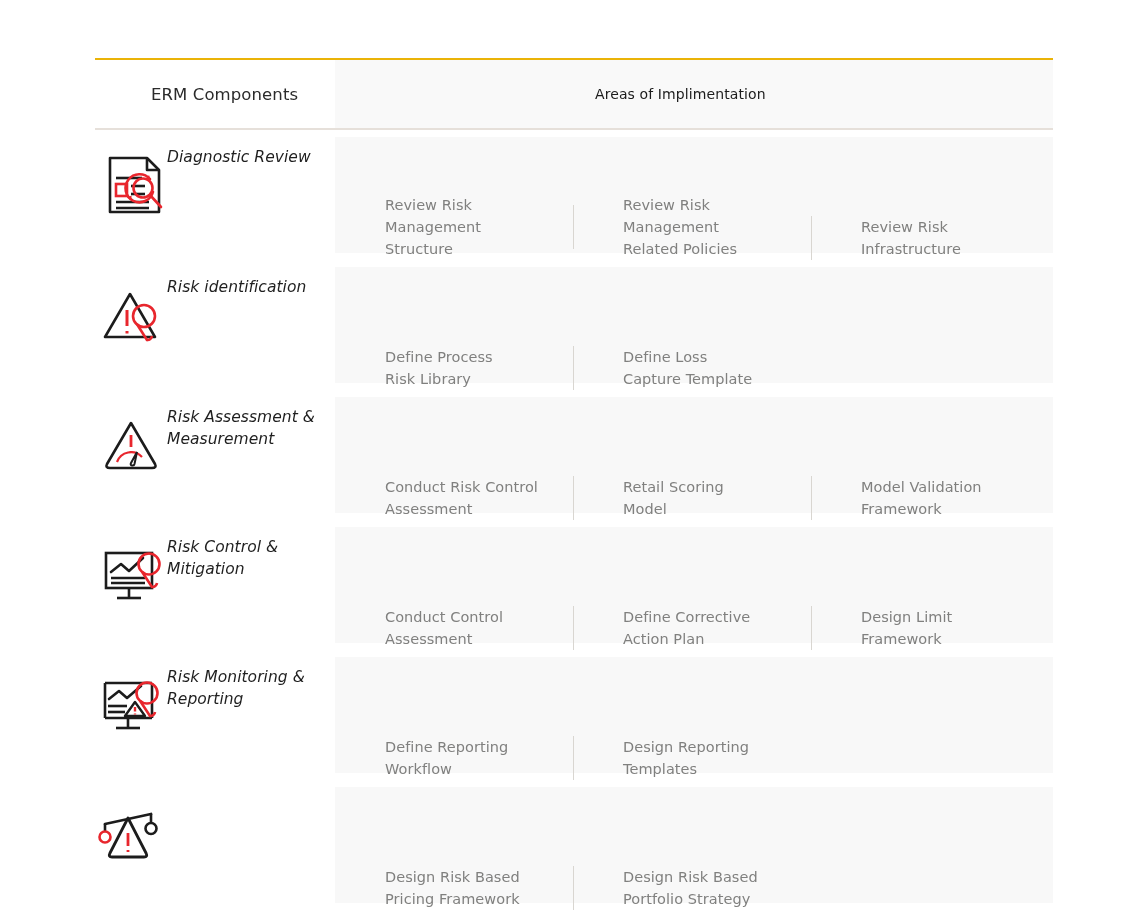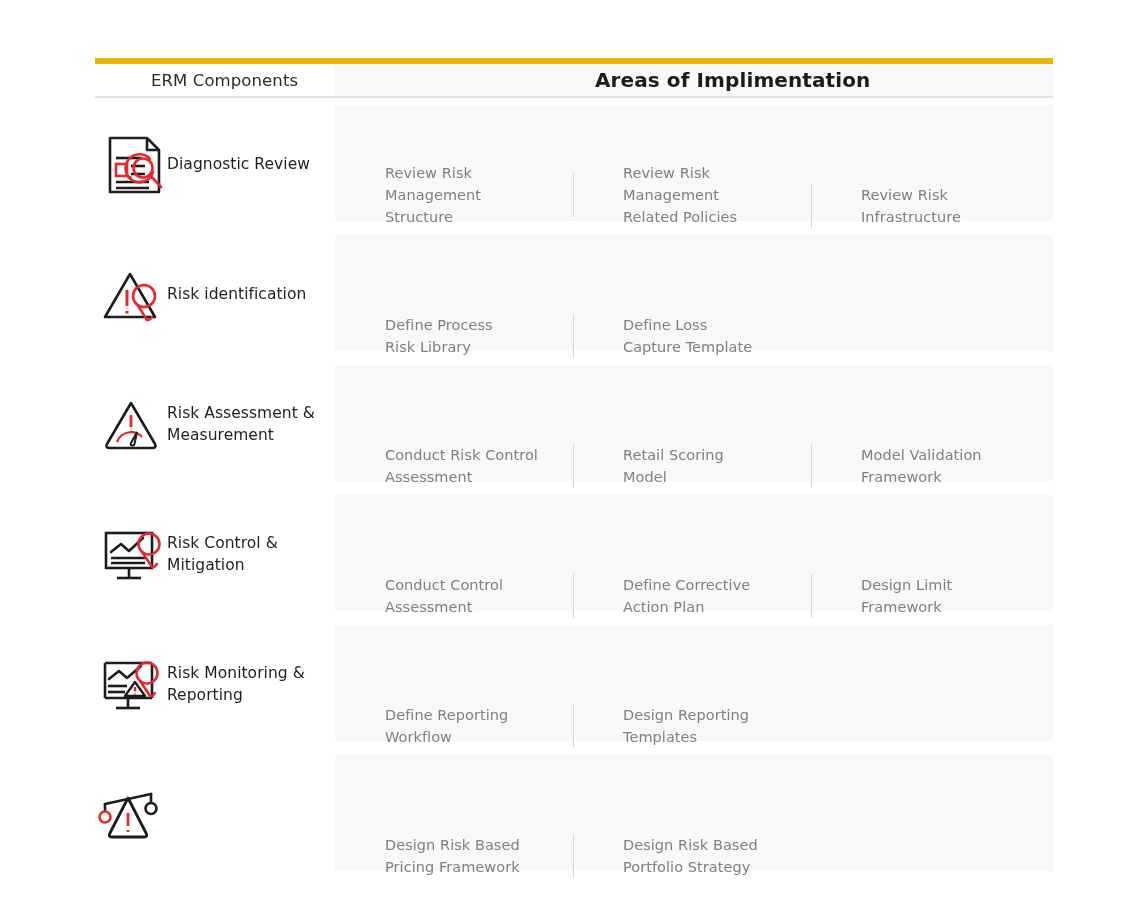--- a/index.html
+++ b/index.html
@@ -18,22 +18,22 @@
   #table-wrap {
     position: absolute;
     left: 95px;
     top: 58px;
     width: 958px;
   }
 
   
   .header-row {
     position: relative;
-    height: 40px;
-    border-top: 6px solid #eab308;
+    height: 72px;
+    border-top: 2px solid #eab308;
     border-bottom: 2px solid #e6e0da;
     box-sizing: border-box;
   }
   .header-row .hdr-bg-right {
     position: absolute;
     left: 240px;
     top: 0;
     right: 0;
     bottom: 0;
     background: #f9f9f9;
@@ -47,22 +47,22 @@
     z-index: 2;
   }
   .hdr-erm {
     left: 56px;
     font-size: 16.5px;
     color: #2b2b2b;
     letter-spacing: 0.1px;
   }
   .hdr-areas {
     left: 500px;
-    font-size: 20px;
-    font-weight: bold;
+    font-size: 14px;
+    font-weight: normal;
     color: #1c1c1c;
     letter-spacing: 0.1px;
   }
 
   
   .row {
     position: relative;
     height: 130px;
   }
   .row-band {
@@ -70,26 +70,27 @@
     left: 240px;
     right: 0;
     top: 7px;
     bottom: 7px;
     background: #f8f8f8;
   }
 
   .comp-cell {
     position: absolute;
     left: 0;
-    top: 1px;
+    top: 16px;
     width: 240px;
     height: 100%;
     display: flex;
-    align-items: center;
+    align-items: flex-start;
     z-index: 3;
+    font-style: italic;
   }
   .comp-icon {
     width: 76px;
     height: 76px;
     flex: 0 0 76px;
     position: relative;
     margin-left: 2px;
   }
   .comp-icon svg { display: block; width: 76px; height: 76px; }
   .comp-label {

